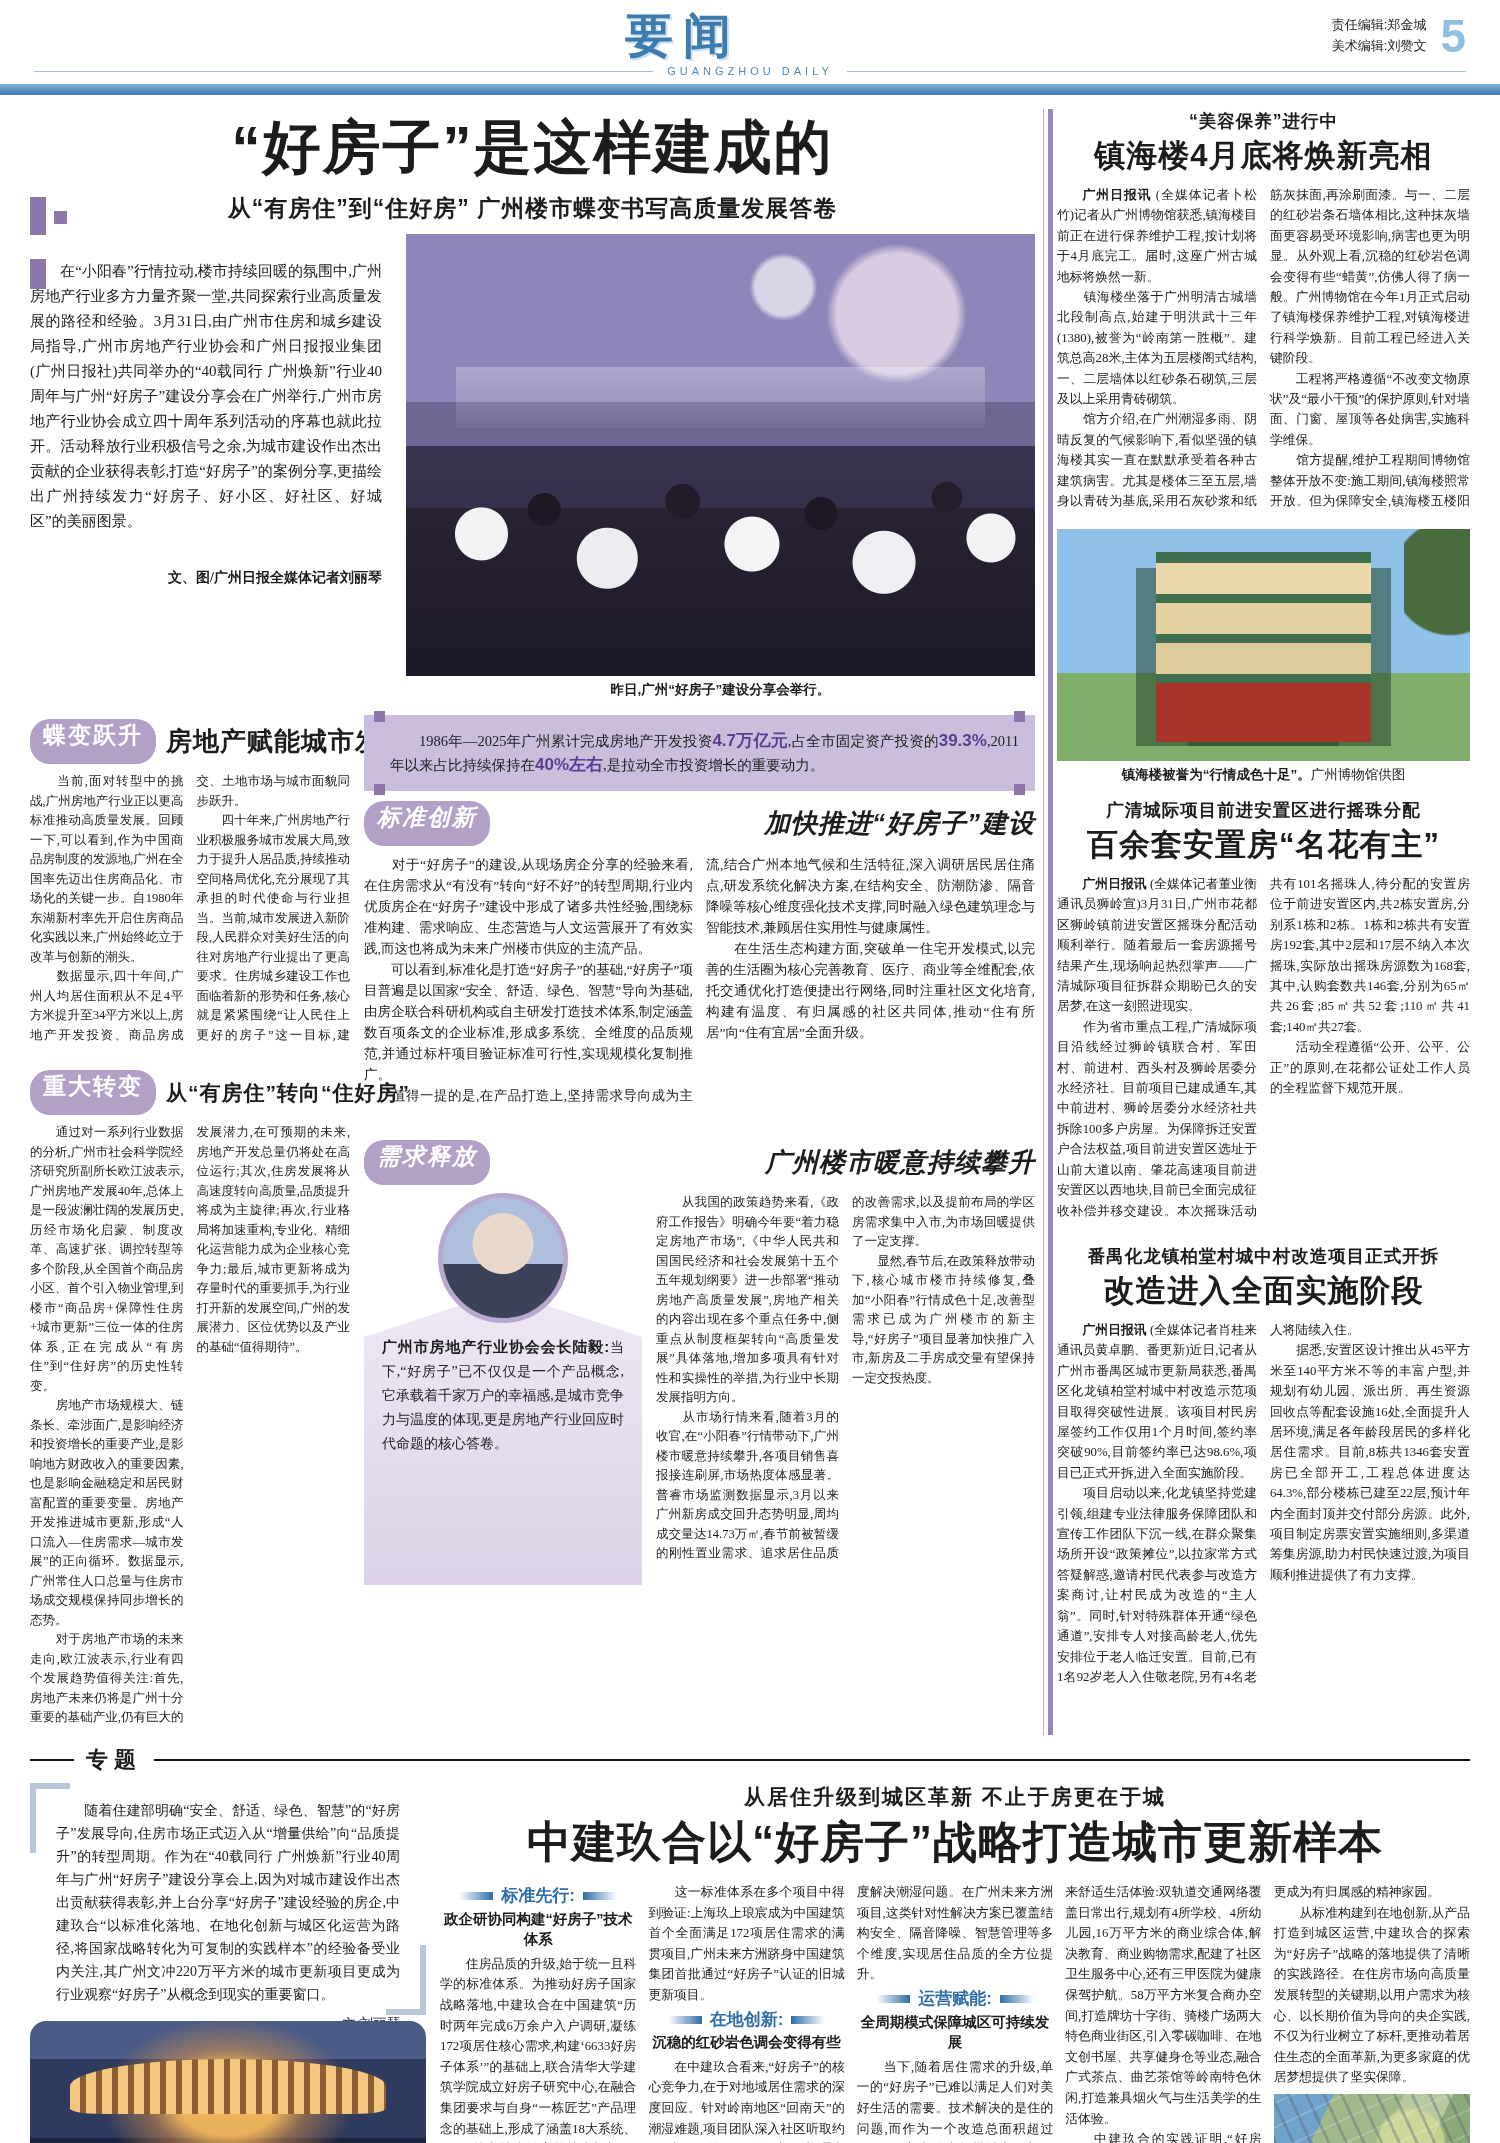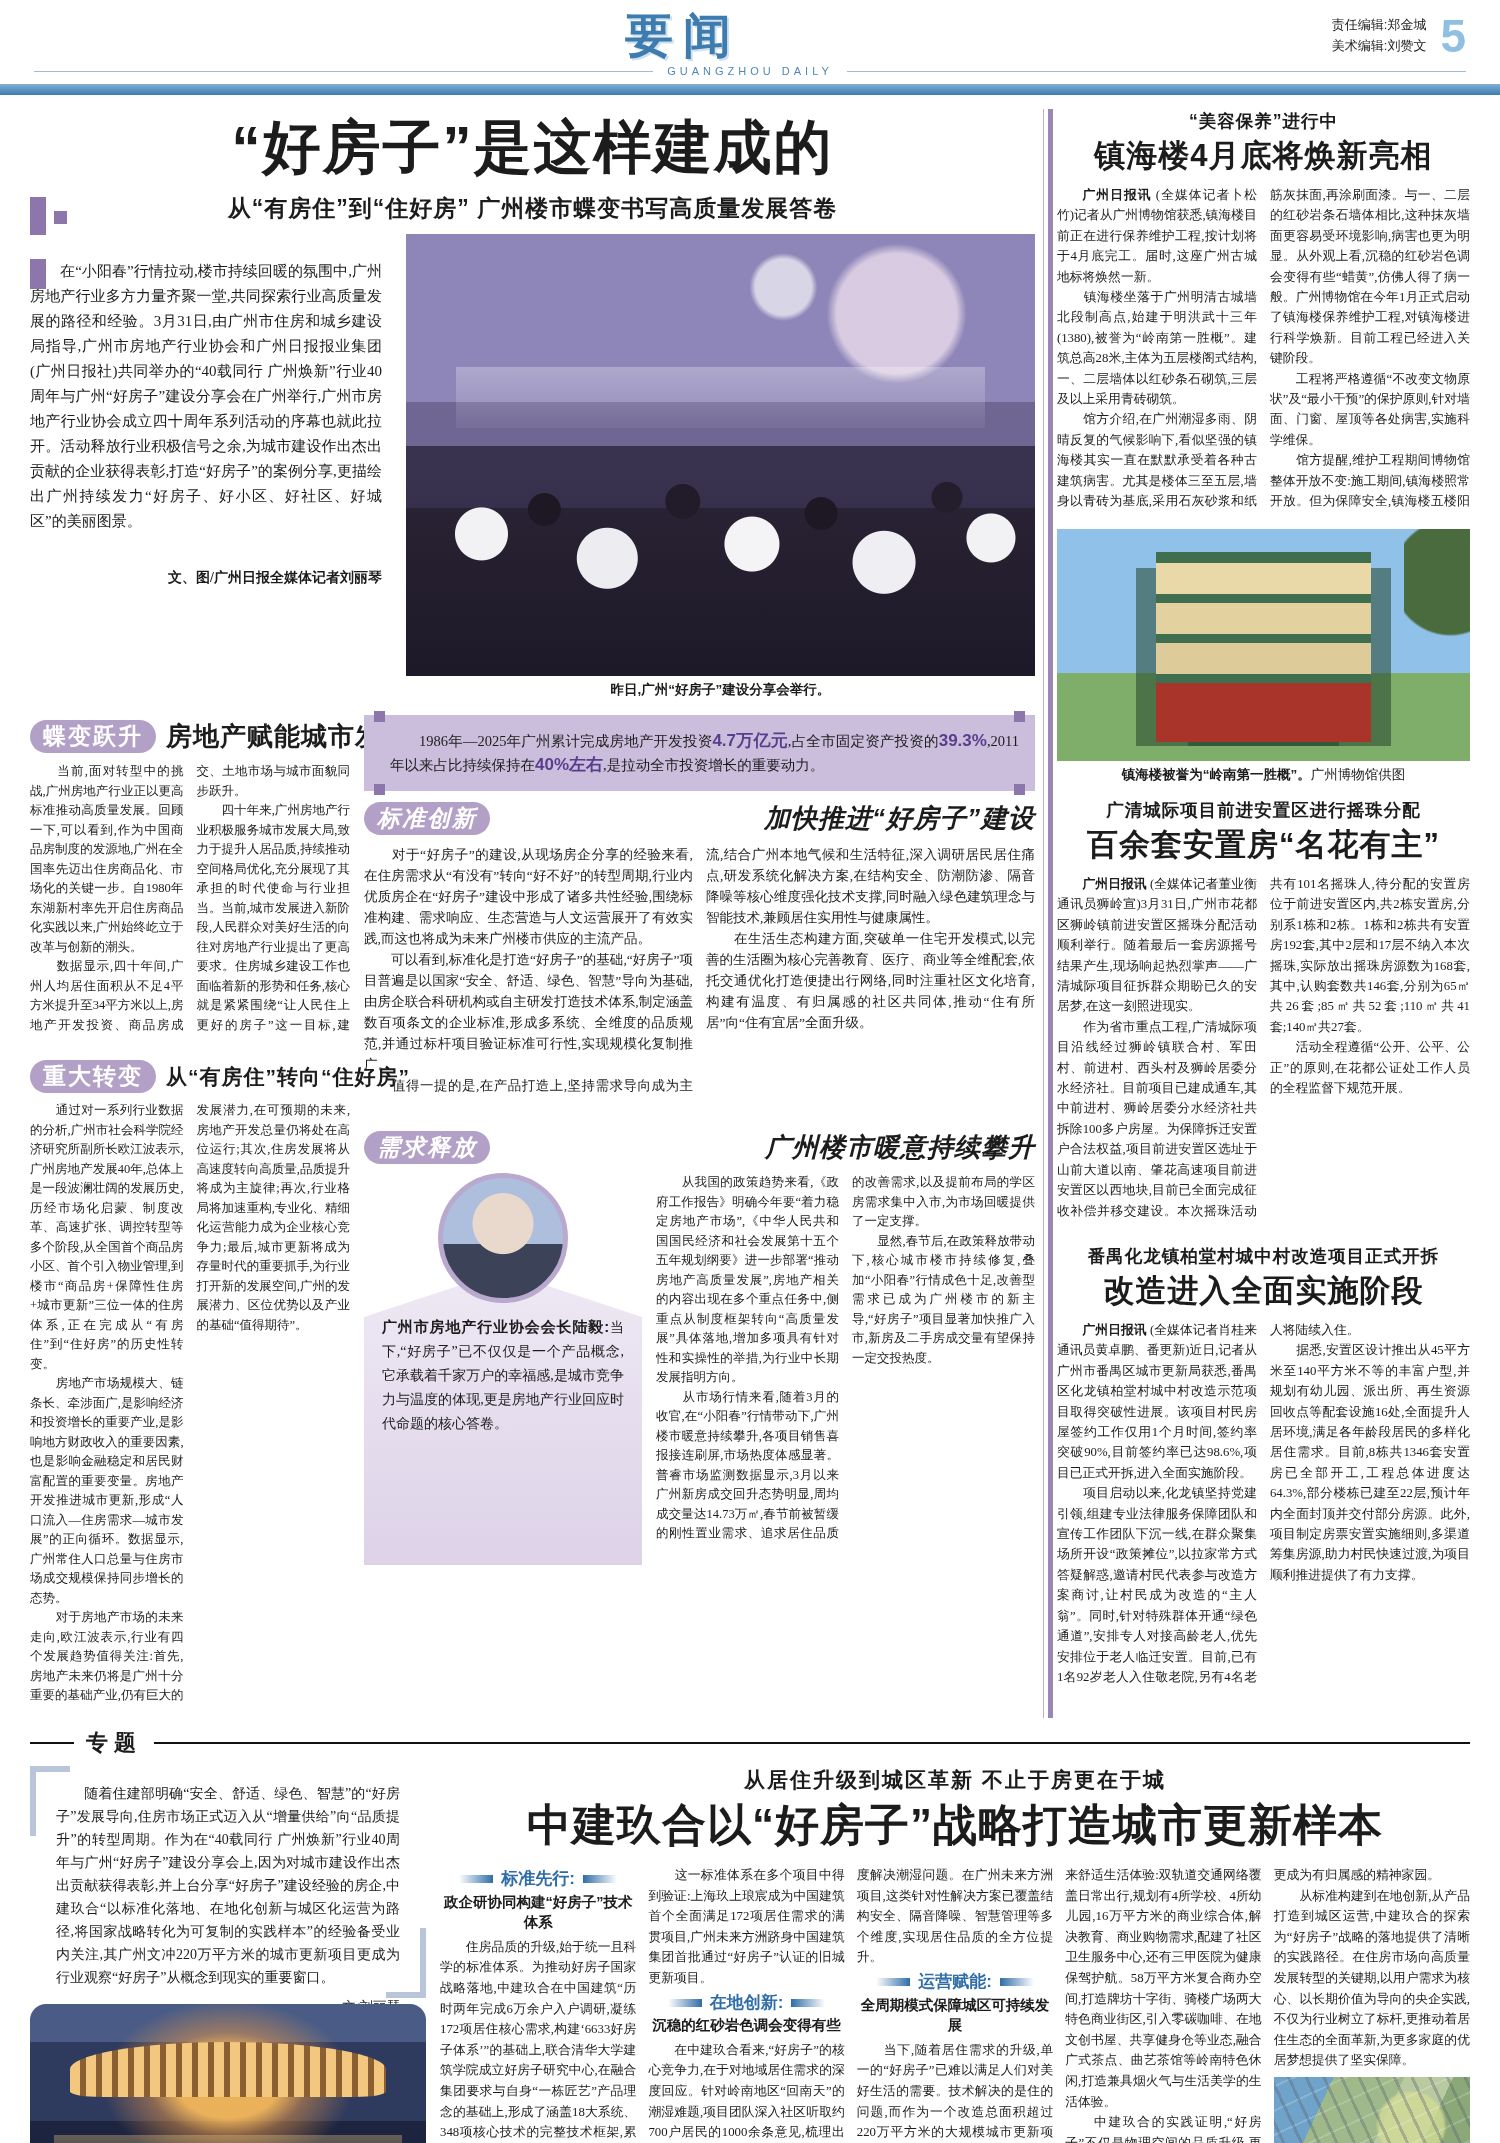--- a/index.html
+++ b/index.html
@@ -66,21 +66,21 @@
   }
   .caption { font-size:13.5px; margin-top:5px; text-align:center; }
   .caption b { font-family:"Liberation Sans","DejaVu Sans",sans-serif; }
 
   .row2 { display:flex; gap:14px; margin-top:14px; }
   .leftstrip { width:320px; }
   .midstrip { flex:1; }
 
   .sec-head { display:flex; align-items:center; gap:10px; margin:6px 0 8px 0; }
   .sec-head.center { justify-content:space-between;font-style:italic; }
-  .pill { background:#b2a0c7; color:#fff; border-radius:20px; padding:1px 13px 1px 13px; font-family:"Liberation Sans","DejaVu Sans",sans-serif; font-size:23px; font-weight:700; letter-spacing:2px; white-space:nowrap; }
+  .pill { background:#b2a0c7; color:#fff; border-radius:20px; padding:1px 13px 13px 13px; font-family:"Liberation Sans","DejaVu Sans",sans-serif; font-size:23px; font-weight:700; letter-spacing:2px; white-space:nowrap; }
   .sec-title { font-family:"Liberation Sans","DejaVu Sans",sans-serif; font-size:26px; font-weight:900; letter-spacing:1px; white-space:nowrap; }
 
   .flow { white-space:pre-line; text-align:justify; }
   .cols2 { column-count:2; column-gap:13px; column-fill:auto; overflow:hidden; }
   .body-sm { font-size:12.5px; line-height:19.5px; }
   .body-md { font-size:13.5px; line-height:21px; }
 
   .s1body { height:292px; }
   .s2body { height:612px; }
 
@@ -277,21 +277,21 @@
         <div class="kicker">“美容保养”进行中</div>
         <div class="art-headline">镇海楼4月底将焕新亮相</div>
         <div class="artbody a1body">
           <p class="lead"><b>广州日报讯</b><span> (全媒体记者卜松竹)记者从广州博物馆获悉,镇海楼目前正在进行保养维护工程,按计划将于4月底完工。届时,这座广州古城地标将焕然一新。</span></p>
           <div class="flow">　　镇海楼坐落于广州明清古城墙北段制高点,始建于明洪武十三年(1380),被誉为“岭南第一胜概”。建筑总高28米,主体为五层楼阁式结构,一、二层墙体以红砂条石砌筑,三层及以上采用青砖砌筑。
 　　馆方介绍,在广州潮湿多雨、阴晴反复的气候影响下,看似坚强的镇海楼其实一直在默默承受着各种古建筑病害。尤其是楼体三至五层,墙身以青砖为基底,采用石灰砂浆和纸筋灰抹面,再涂刷面漆。与一、二层的红砂岩条石墙体相比,这种抹灰墙面更容易受环境影响,病害也更为明显。从外观上看,沉稳的红砂岩色调会变得有些“蜡黄”,仿佛人得了病一般。广州博物馆在今年1月正式启动了镇海楼保养维护工程,对镇海楼进行科学焕新。目前工程已经进入关键阶段。
 　　工程将严格遵循“不改变文物原状”及“最小干预”的保护原则,针对墙面、门窗、屋顶等各处病害,实施科学维保。
 　　馆方提醒,维护工程期间博物馆整体开放不变:施工期间,镇海楼照常开放。但为保障安全,镇海楼五楼阳台及城墙区域将部分临时封闭,封闭范围会设置醒目指示牌。</div>
         </div>
         <div class="photo photo-tower"></div>
-        <div class="caption"><b>镇海楼被誉为“岭南第一胜概”。</b><span>广州博物馆供图</span></div>
+        <div class="caption"><b>镇海楼被誉为“行情成色十足”。</b><span>广州博物馆供图</span></div>
       </div>
 
       <div class="art">
         <div class="kicker">广清城际项目前进安置区进行摇珠分配</div>
         <div class="art-headline">百余套安置房“名花有主”</div>
         <div class="artbody a2body">
           <p class="lead"><b>广州日报讯</b><span> (全媒体记者董业衡 通讯员狮岭宣)3月31日,广州市花都区狮岭镇前进安置区摇珠分配活动顺利举行。随着最后一套房源摇号结果产生,现场响起热烈掌声——广清城际项目征拆群众期盼已久的安居梦,在这一刻照进现实。</span></p>
           <div class="flow">　　作为省市重点工程,广清城际项目沿线经过狮岭镇联合村、军田村、前进村、西头村及狮岭居委分水经济社。目前项目已建成通车,其中前进村、狮岭居委分水经济社共拆除100多户房屋。为保障拆迁安置户合法权益,项目前进安置区选址于山前大道以南、肇花高速项目前进安置区以西地块,目前已全面完成征收补偿并移交建设。本次摇珠活动共有101名摇珠人,待分配的安置房位于前进安置区内,共2栋安置房,分别系1栋和2栋。1栋和2栋共有安置房192套,其中2层和17层不纳入本次摇珠,实际放出摇珠房源数为168套,其中,认购套数共146套,分别为65㎡共26套;85㎡共52套;110㎡共41套;140㎡共27套。
 　　活动全程遵循“公开、公平、公正”的原则,在花都公证处工作人员的全程监督下规范开展。</div>
         </div>

